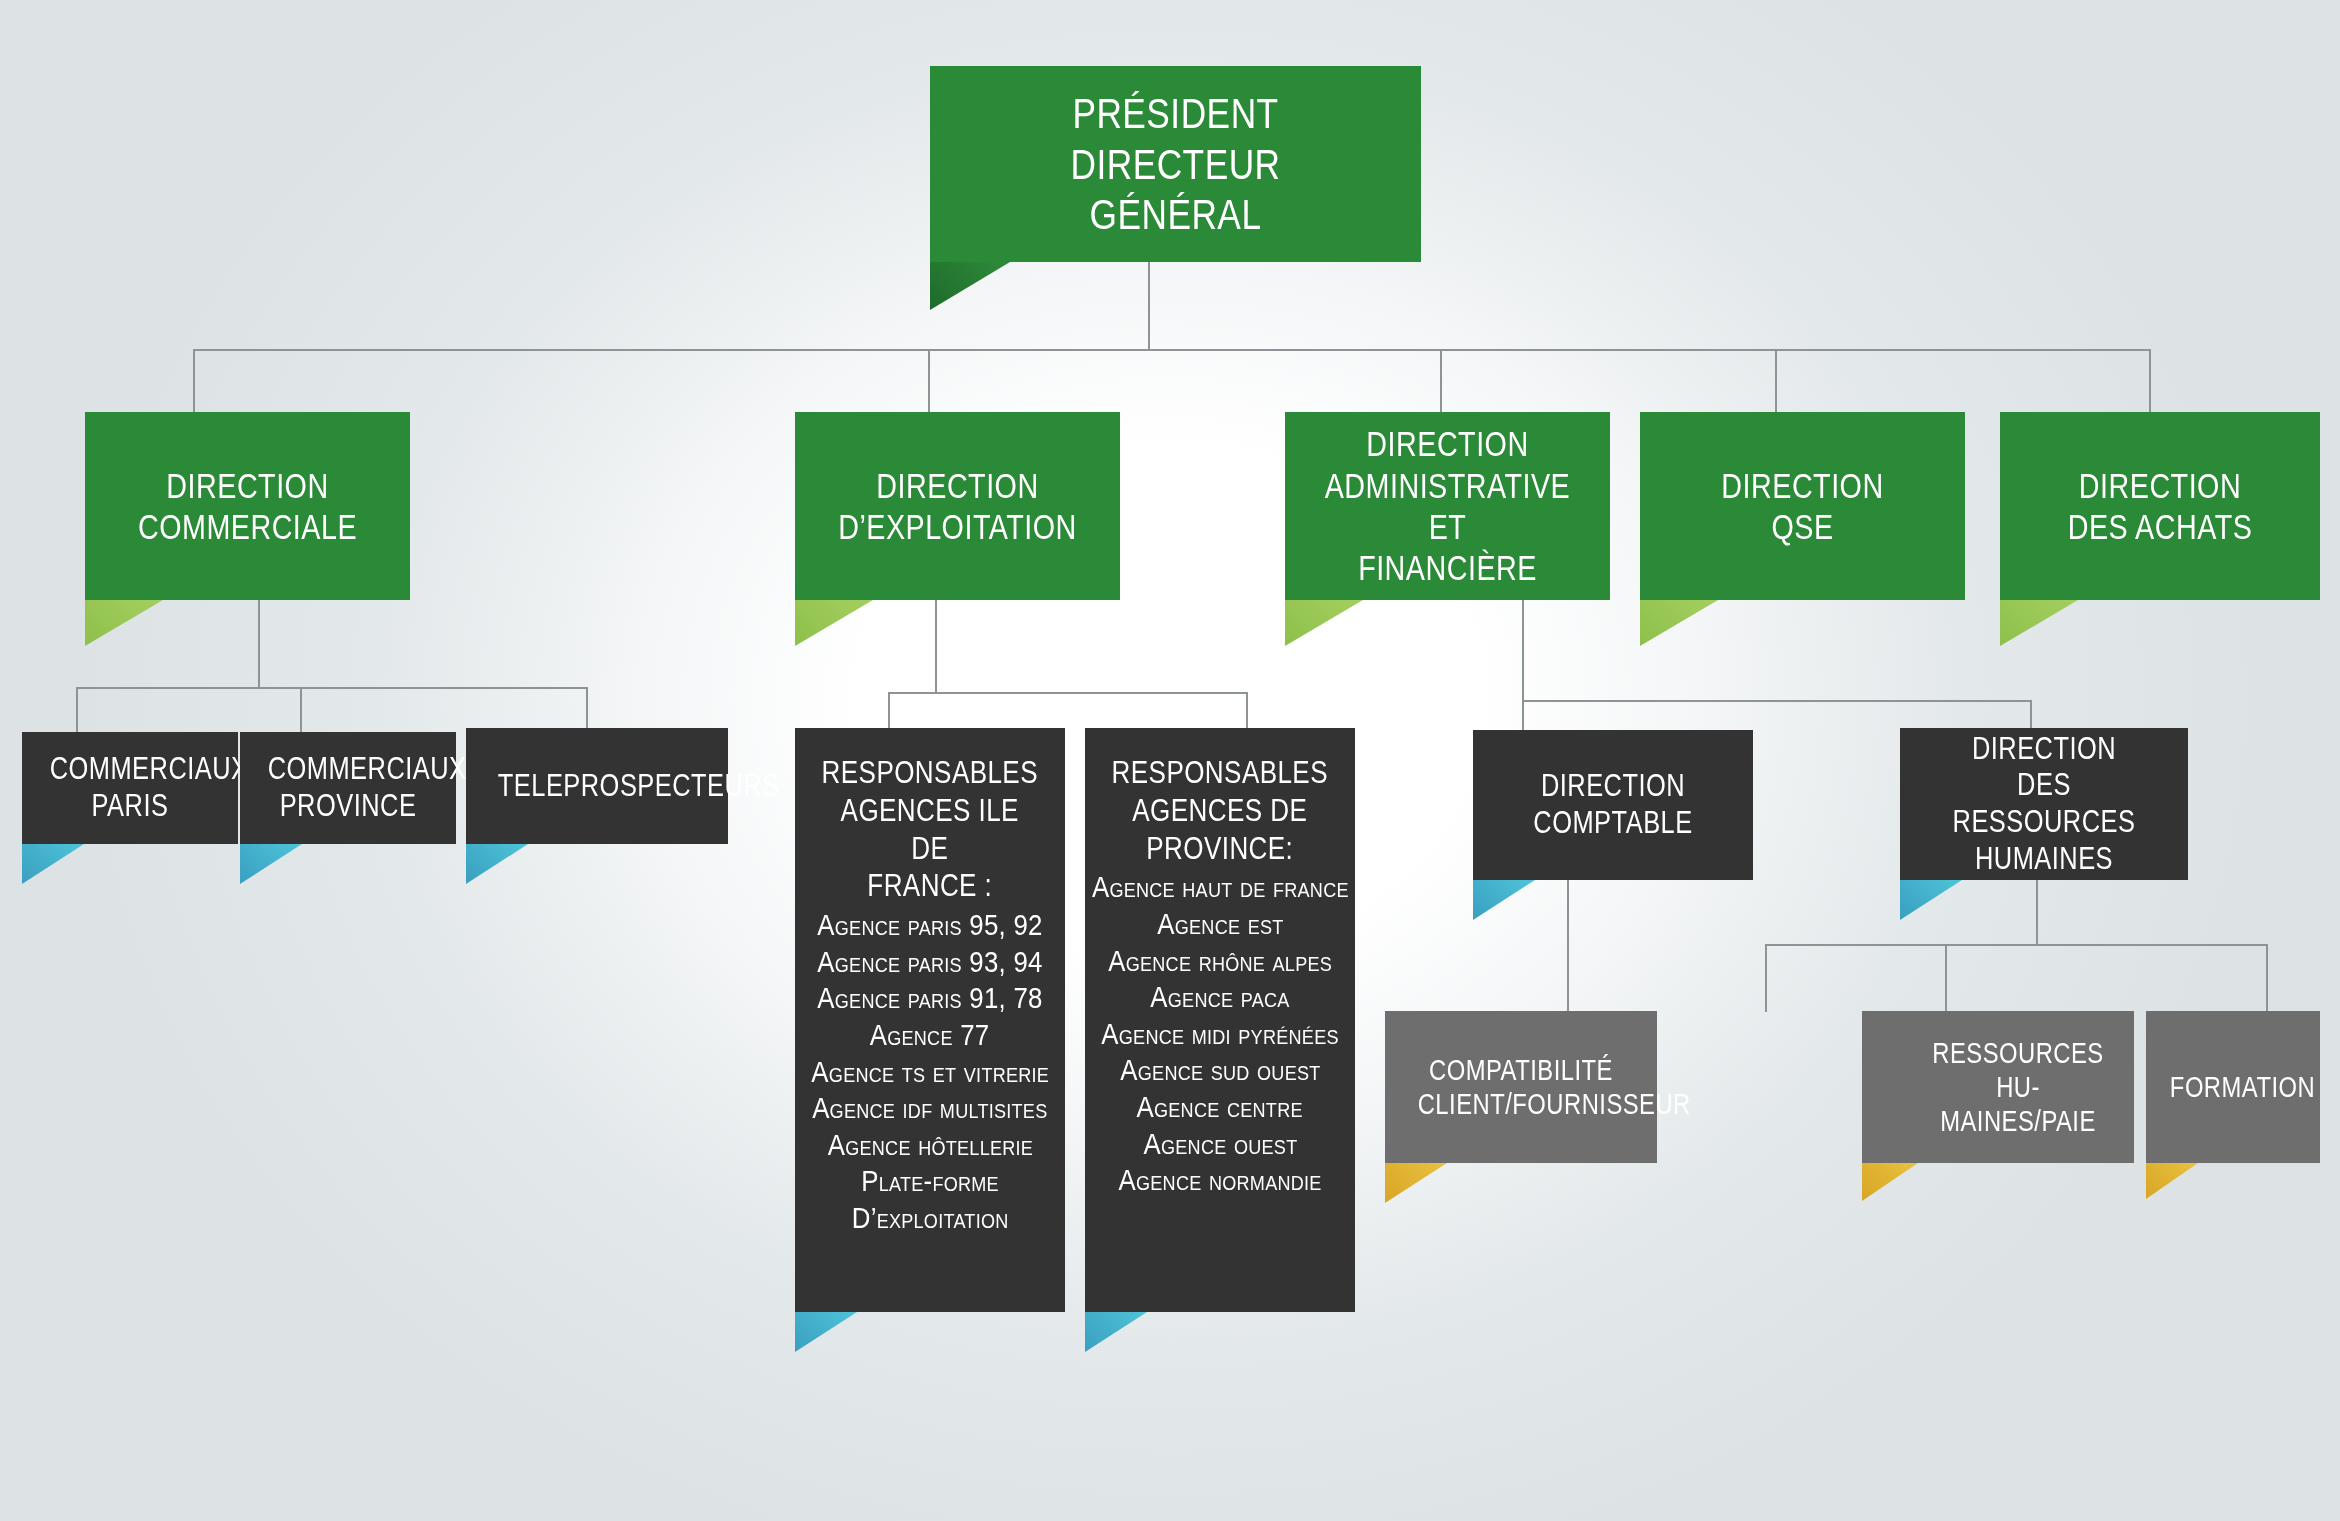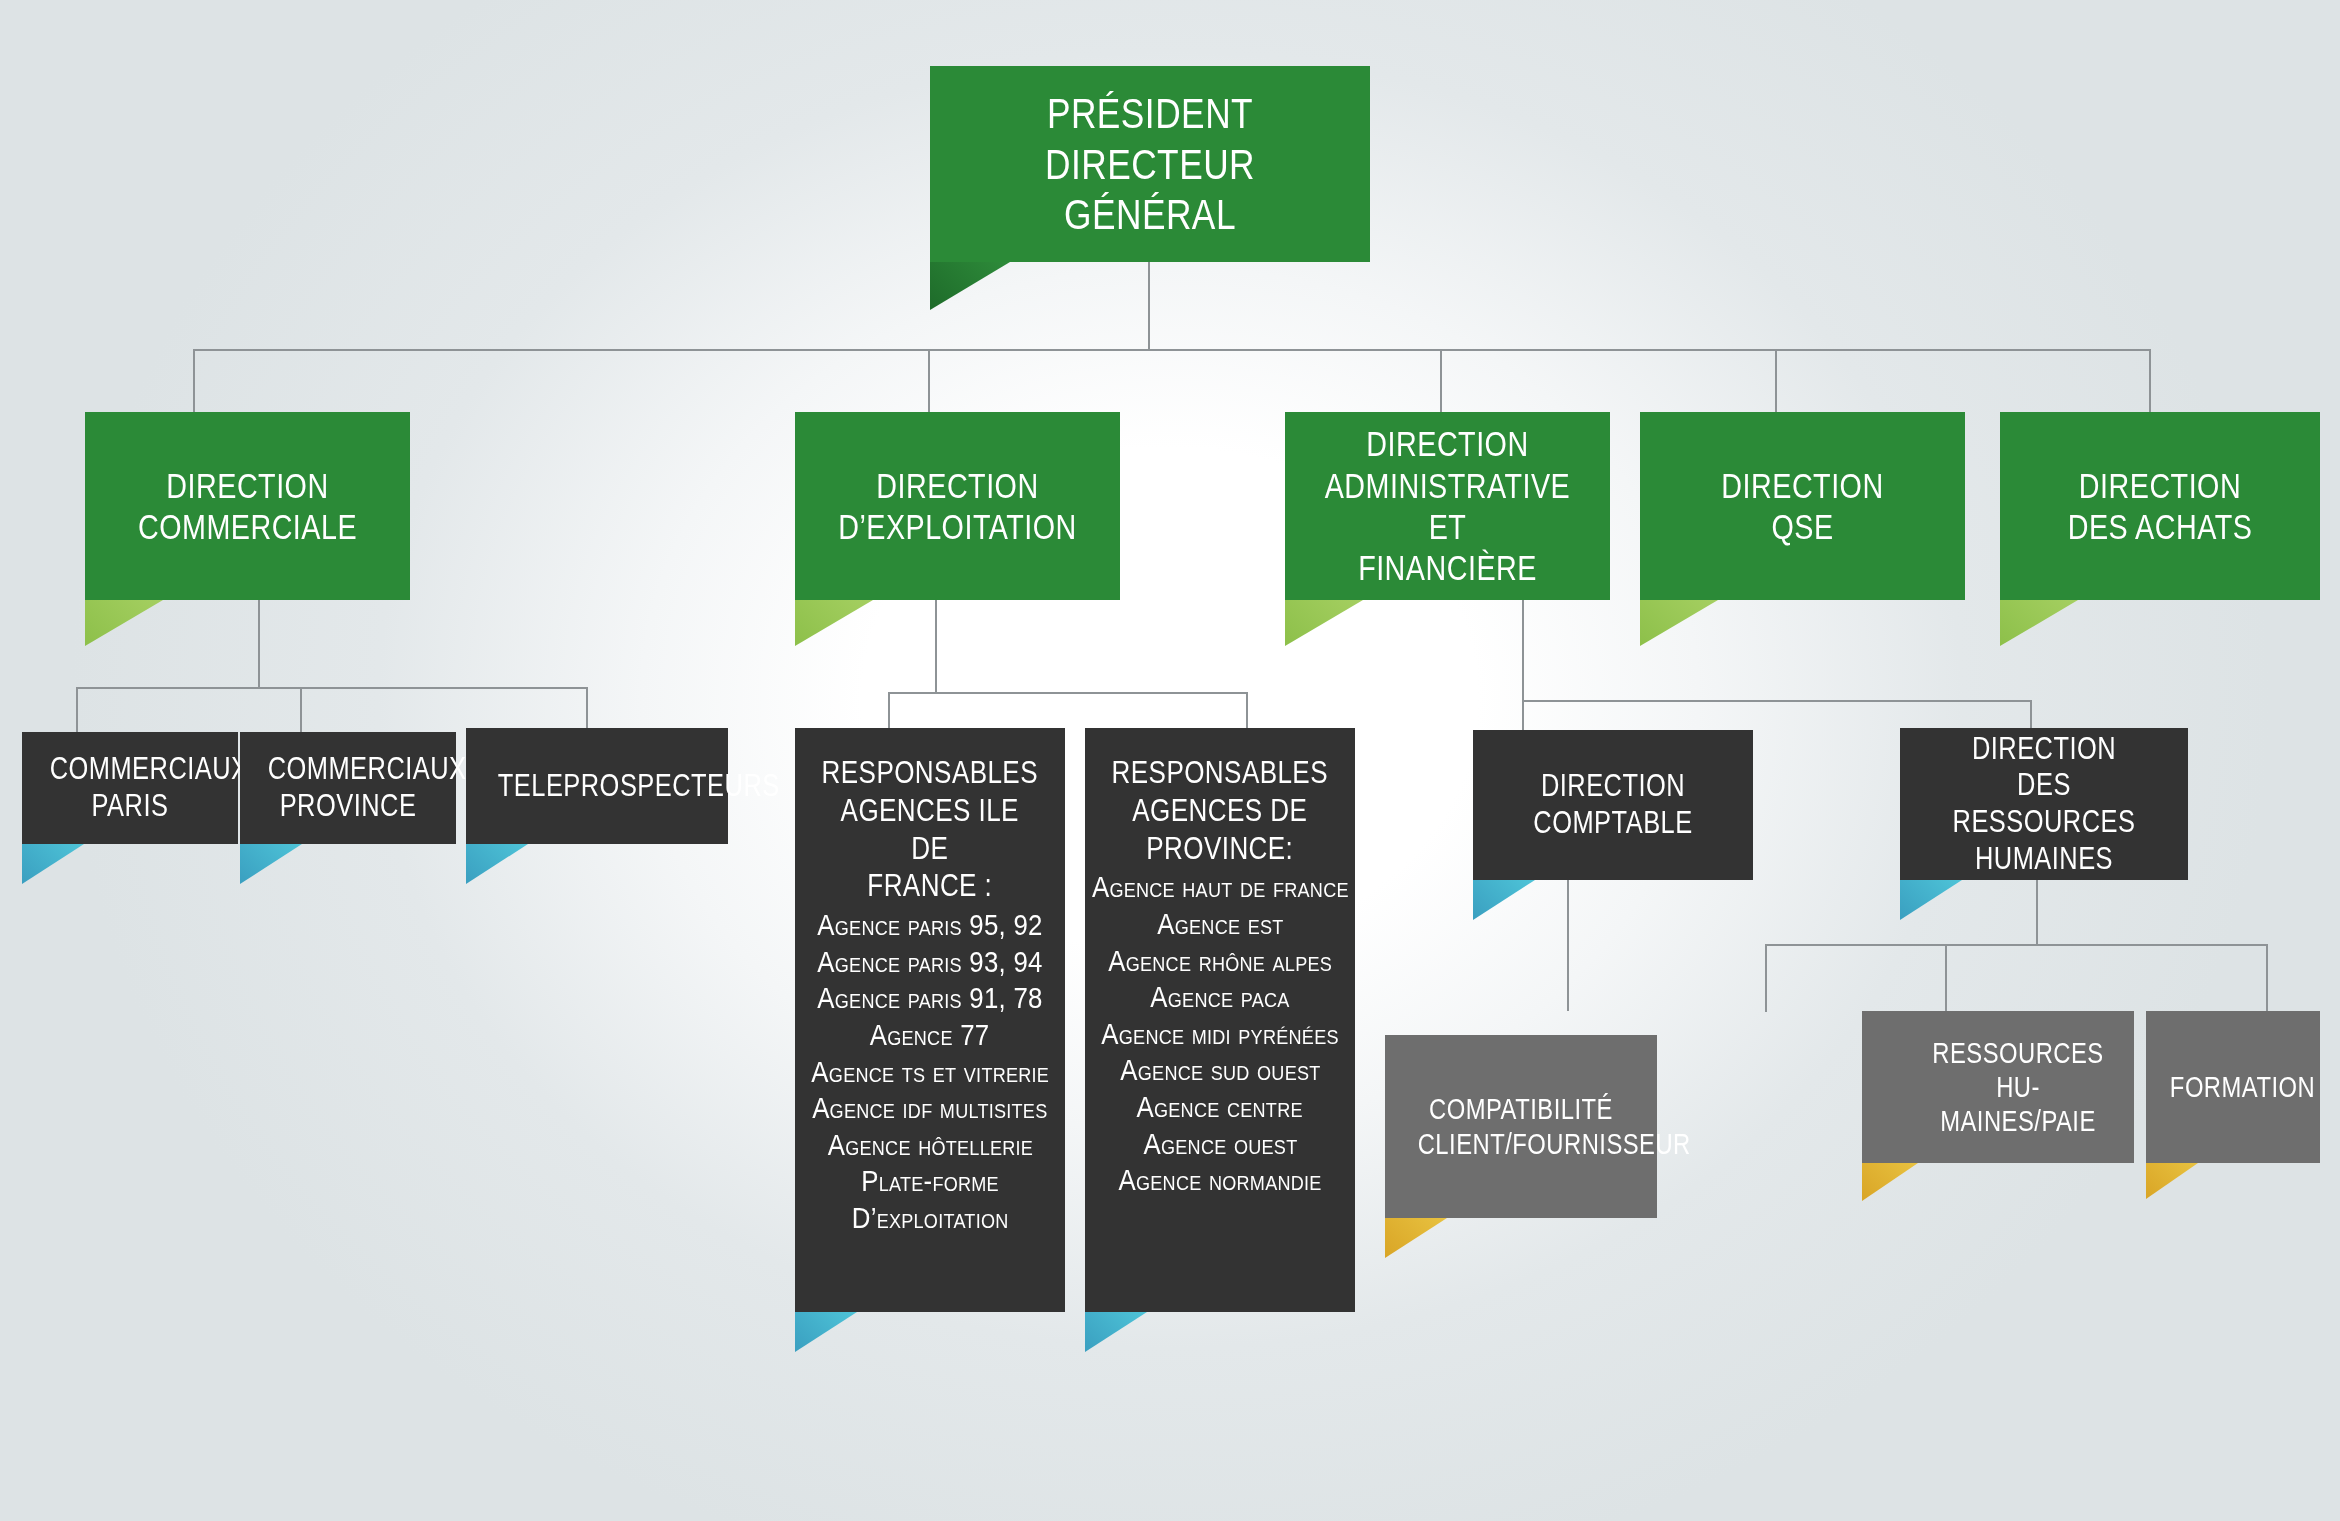--- a/index.html
+++ b/index.html
@@ -151,21 +151,21 @@
   <div class="line v" style="left:2030px; top:700px; height:30px;"></div>
 
   <div class="line v" style="left:1567px; top:880px; height:131px;"></div>
 
   <div class="line v" style="left:2036px; top:880px; height:65px;"></div>
   <div class="line h" style="left:1765px; top:944px; width:502px;"></div>
   <div class="line v" style="left:1765px; top:944px; height:68px;"></div>
   <div class="line v" style="left:1945px; top:944px; height:68px;"></div>
   <div class="line v" style="left:2266px; top:944px; height:68px;"></div>
 
-  <div class="node green" style="left:930px; top:66px; width:440px; height:196px;">
+  <div class="node green" style="left:930px; top:66px; width:491px; height:196px;">
     <span class="label caps t-root">PRÉSIDENT
 DIRECTEUR GÉNÉRAL</span>
     <div class="foldtri fold-darkgreen" style="width:80px; height:48px;"></div>
   </div>
 
   <div class="node green" style="left:85px; top:412px; width:325px; height:188px;">
     <span class="label caps t-lvl2">DIRECTION
 COMMERCIALE</span>
     <div class="foldtri fold-lightgreen" style="width:78px; height:46px;"></div>
   </div>
@@ -250,21 +250,21 @@
     <div class="foldtri fold-cyan" style="width:62px; height:40px;"></div>
   </div>
 
   <div class="node dark" style="left:1900px; top:728px; width:288px; height:152px;">
     <span class="label caps t-lvl3">DIRECTION
 DES RESSOURCES
 HUMAINES</span>
     <div class="foldtri fold-cyan" style="width:62px; height:40px;"></div>
   </div>
 
-  <div class="node grey" style="left:1385px; top:1035px; width:272px; height:183px;">
+  <div class="node grey" style="left:1385px; top:1011px; width:272px; height:152px;">
     <span class="label caps t-lvl4">COMPATIBILITÉ
 CLIENT/FOURNISSEUR</span>
     <div class="foldtri fold-gold" style="width:62px; height:40px;"></div>
   </div>
 
 
   <div class="node grey" style="left:1862px; top:1011px; width:272px; height:152px;padding-left:40px;">
     <span class="label caps t-lvl4">RESSOURCES HU-
 MAINES/PAIE</span>
     <div class="foldtri fold-gold" style="width:56px; height:38px;"></div>

